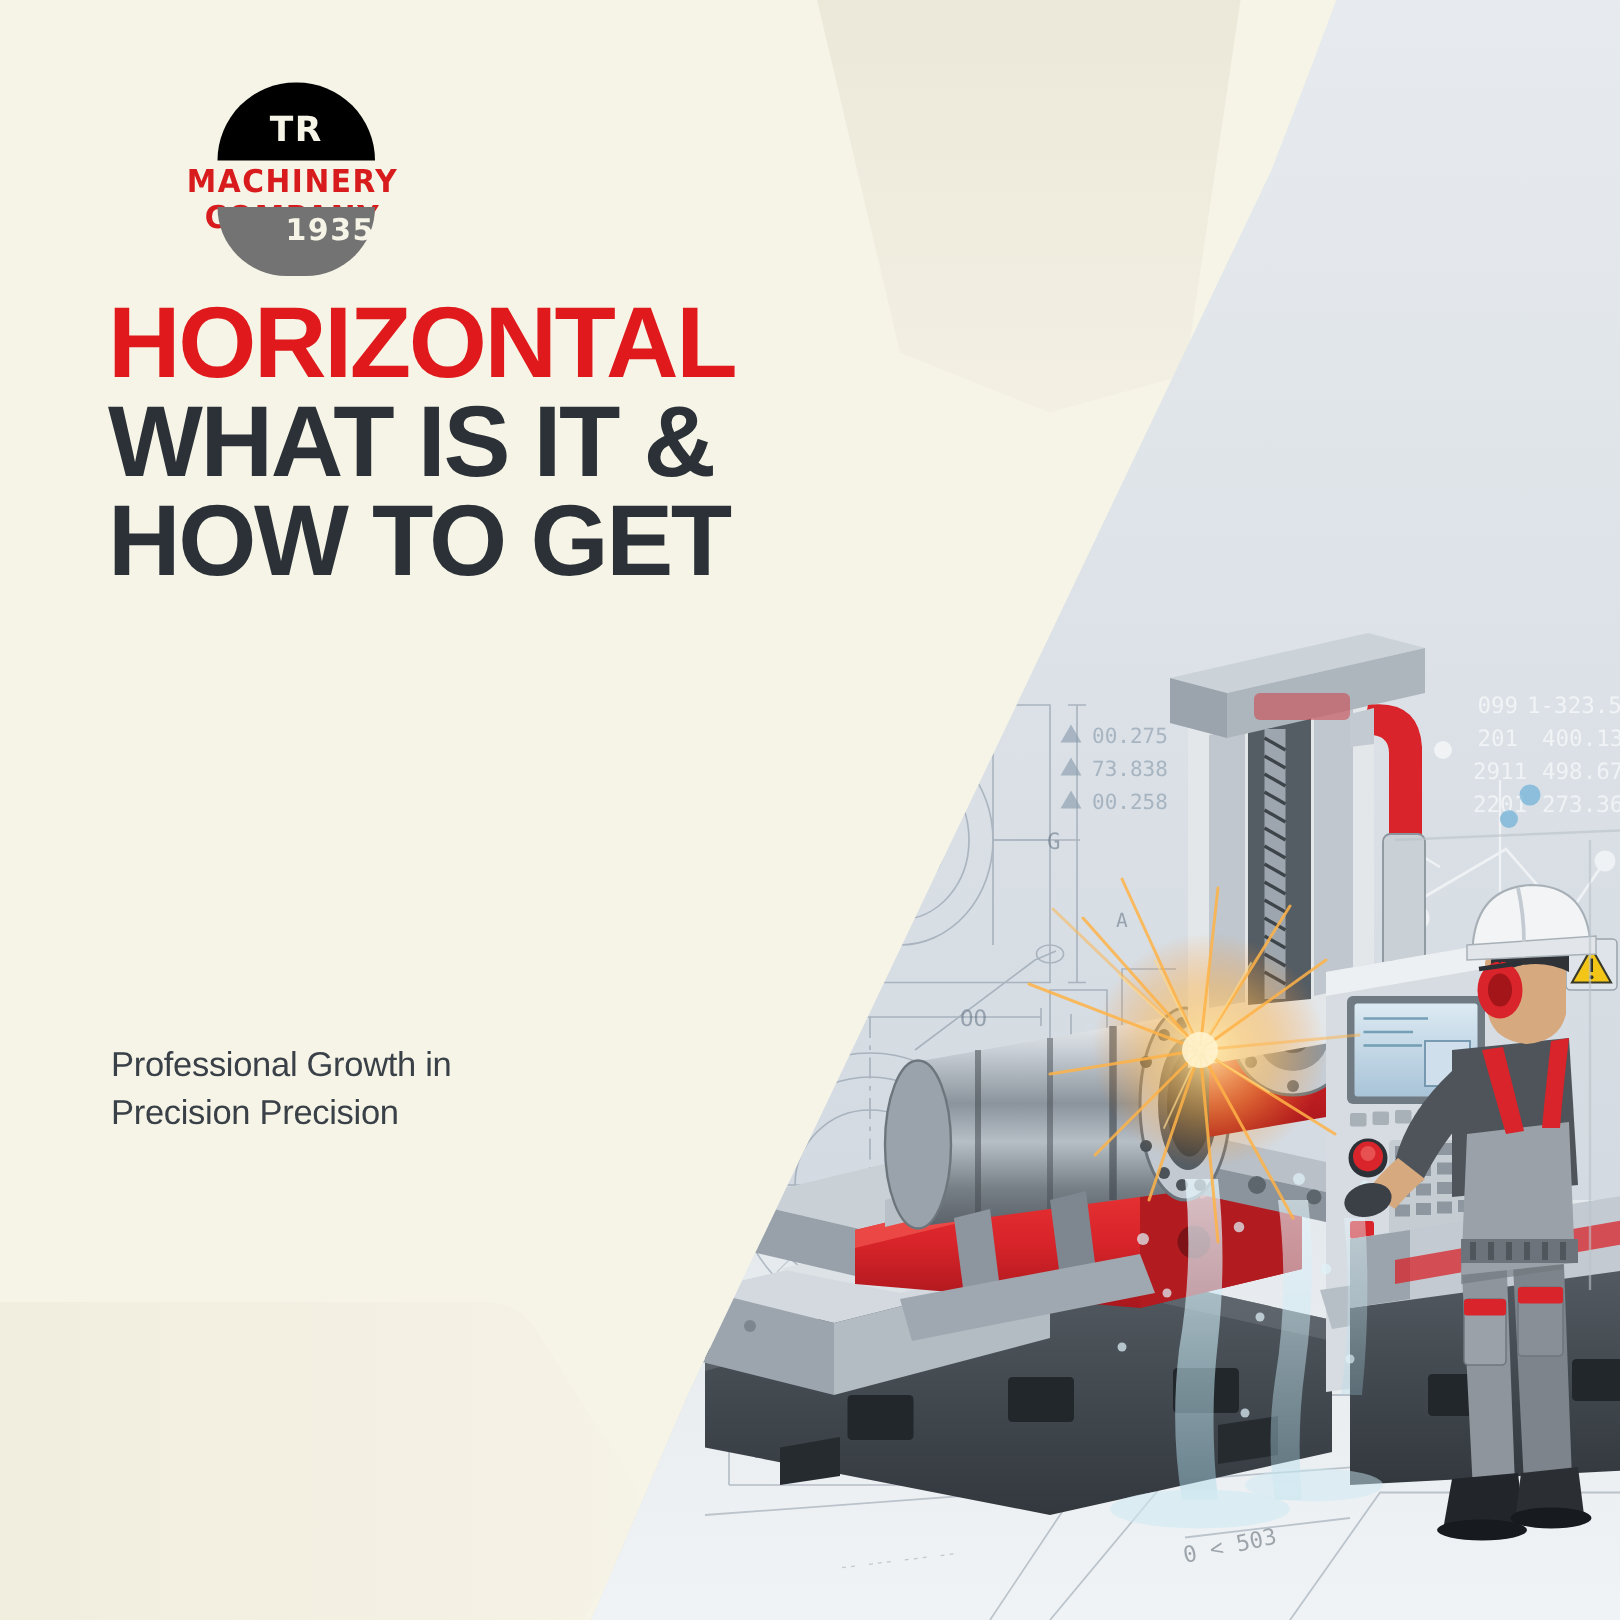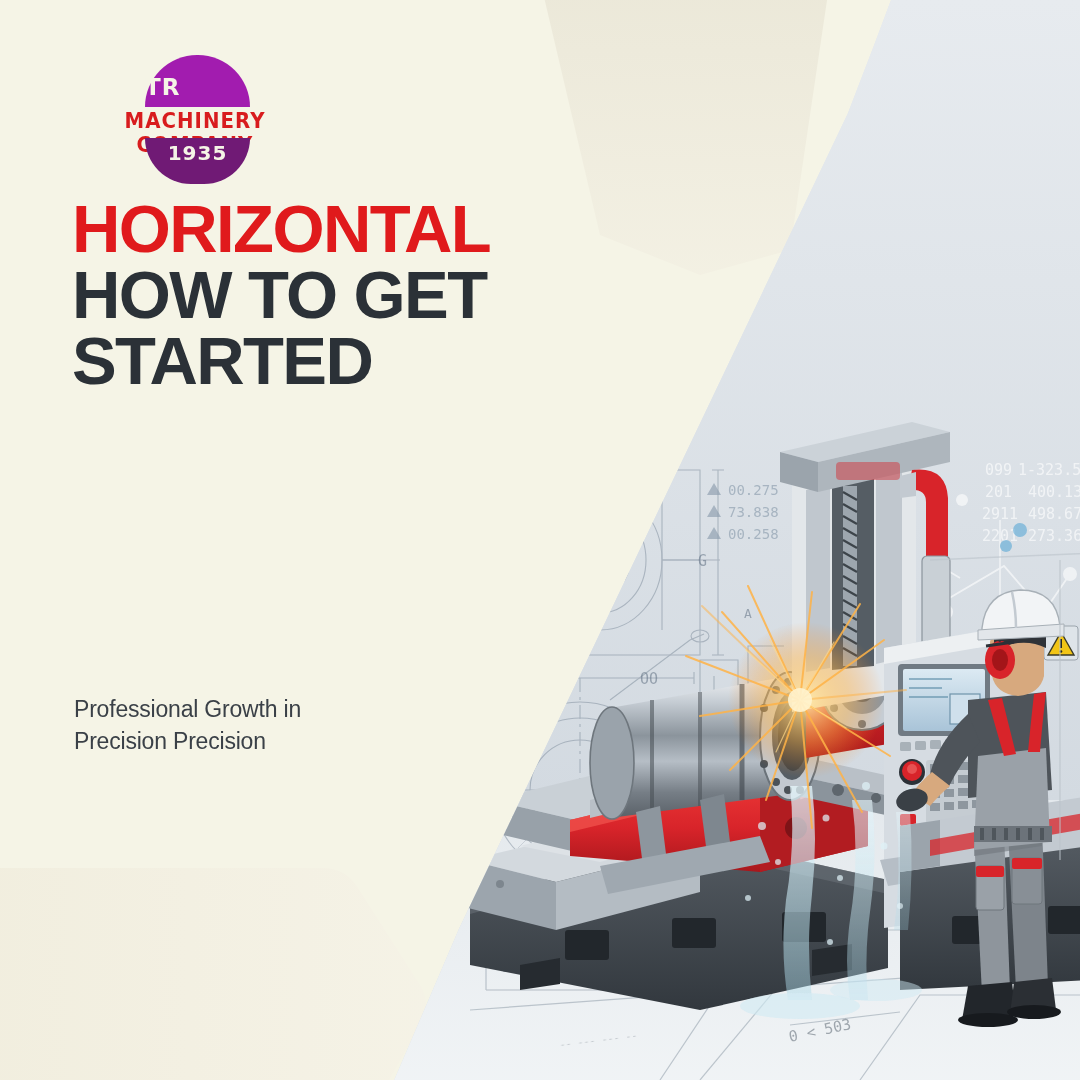--- a/index.html
+++ b/index.html
@@ -11,36 +11,36 @@
   }
   #poster { position:absolute; inset:0; width:1080px; height:1080px; overflow:hidden; background:#F5F4E6; }
 
   
   .bg-layer { position:absolute; inset:0; pointer-events:none; }
 
   
   .logo { position:absolute; left:60px; top:55px; width:270px; height:115px; }
   .logo-top-arc {
     position:absolute; left:85px; top:0px; width:105px; height:52px;
-    background:#a21caf; border-radius:52px 52px 0 0;
-    display:flex; align-items:flex-end; justify-content:flex-start;
+    background:#000000; border-radius:52px 52px 0 0;
+    display:flex; align-items:flex-end; justify-content:center;text-decoration:underline;
   }
   .logo-top-arc span {
     color:#F5F4E6; font-size:23px; font-weight:700; letter-spacing:1px;
     line-height:1; padding-bottom:8px; font-family:"DejaVu Sans", sans-serif;
   }
   .logo-word {
     position:absolute; left:0; top:54px; width:270px; text-align:center;
     color:#D81C1E; font-size:21px; font-weight:700; letter-spacing:1.1px;
     font-family:"DejaVu Sans", sans-serif; transform:scaleX(0.94);
   }
   .logo-bot-arc {
     position:absolute; left:85px; top:83px; width:105px; height:46px;
-    background:#701a75; border-radius:0 0 52px 52px;
-    display:flex; align-items:flex-start; justify-content:center;
+    background:#737373; border-radius:0 0 52px 52px;
+    display:flex; align-items:flex-start; justify-content:flex-end;
   }
   .logo-bot-arc span {
     color:#F5F4E6; font-size:20px; font-weight:700; letter-spacing:1px;
     line-height:1; padding-top:5px; font-family:"DejaVu Sans", sans-serif;
   }
 
   
   .headline { position:absolute; left:72px; top:196px; width:520px; }
   .hl-line {
     font-size:67px; line-height:0.985; font-weight:700; letter-spacing:-1.6px;
@@ -526,22 +526,22 @@
 
       <g stroke="#BBC3CA" stroke-width="1.6" opacity="0.6" fill="none">
         <path d="M1060 560 L1060 860"></path>
         <path d="M930 560 L1120 552"></path>
       </g>
     </svg>
   </div>
 
   <div class="headline">
     <div class="hl-line hl-red">HORIZONTAL</div>
+    <div class="hl-line hl-dark">WHAT IS IT &amp;</div>
     <div class="hl-line hl-dark">HOW TO GET</div>
-    <div class="hl-line hl-dark">STARTED</div>
   </div>
 
   <div class="subtitle">
     <div>Professional Growth in</div>
     <div>Precision Precision</div>
   </div>
 
 </div>
 
 </body></html>

